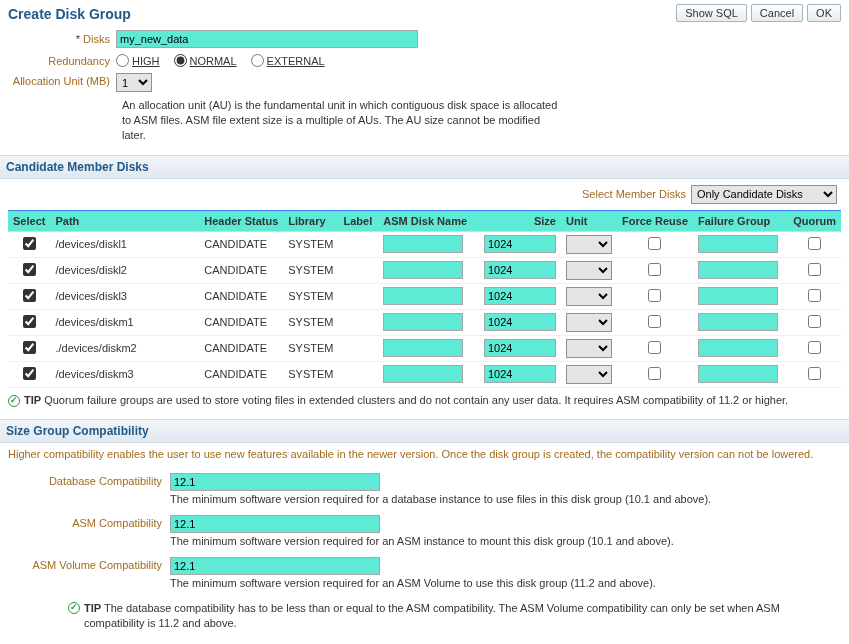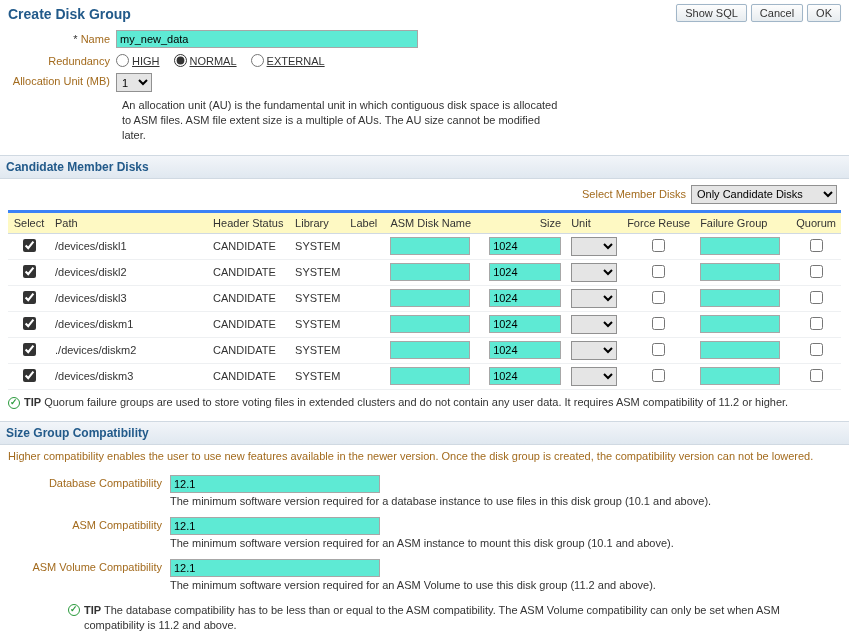--- a/index.html
+++ b/index.html
@@ -49,26 +49,26 @@
     font-weight: bold;
     font-size: 12px;
     width: calc(100% + 16px);
     margin-left: -8px;
   }
   .select-member-row { text-align: right; padding: 6px 4px 4px 0; font-size: 11px; color: #a36b1e; }
   .select-member-row label { margin-right: 2px; }
   table.disk-table { width: 100%; border-collapse: collapse; font-size: 11px; margin-top: 2px; }
   table.disk-table th {
     text-align: left;
-    font-weight: normal;
+    font-weight: bold;
     color: #333;
     padding: 4px 5px;
-    border-top: 3px solid #3b82f6;
+    border-top: 1px solid #3b82f6;
     border-bottom: 1px solid #d0d9e2;
-    background: #fef9c3;
+    background: #5eead4;
     white-space: nowrap;
   }
   table.disk-table td {
     padding: 3px 5px;
     border-bottom: 1px solid #eef0f2;
     vertical-align: middle;
   }
   table.disk-table th.right, table.disk-table td.right { text-align: right; }
   table.disk-table th.center, table.disk-table td.center { text-align: center; }
   .cb { accent-color: #333; margin: 0; }
@@ -114,21 +114,21 @@
   <div class="header-row">
     <div class="page-title">Create Disk Group</div>
     <div class="btn-row">
       <button class="btn">Show SQL</button>
       <button class="btn">Cancel</button>
       <button class="btn">OK</button>
     </div>
   </div>
 
   <div class="form-row">
-    <div class="form-lbl req">Name</div>
+    <div class="form-lbl req">Disks</div>
     <input class="text-input" style="width: 302px;" value="my_new_data">
   </div>
 
   <div class="form-row">
     <div class="form-lbl">Redundancy</div>
     <div class="radio-group">
       <label class="radio-item">
         <input type="radio" name="red" style="">
         <span>HIGH</span>
       </label>

